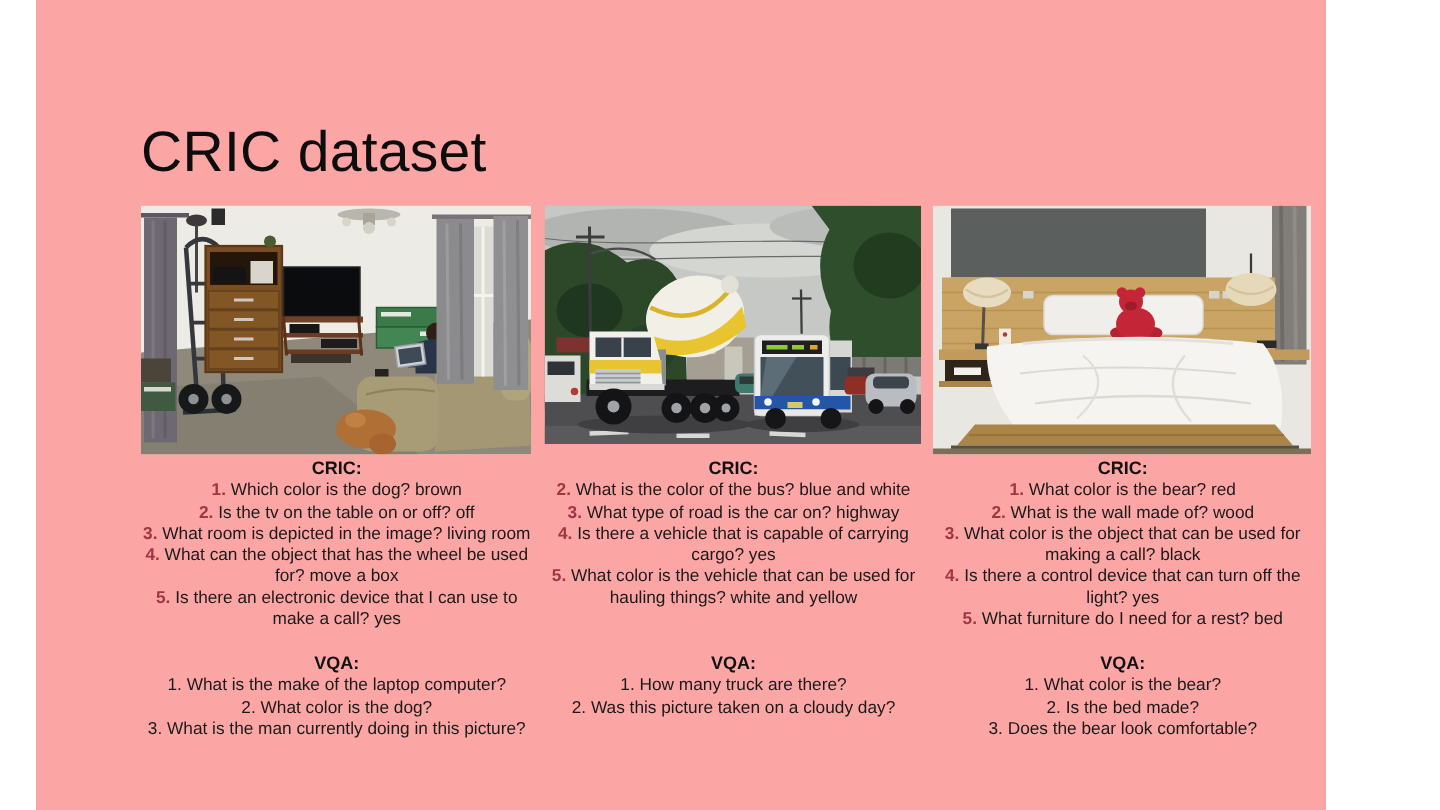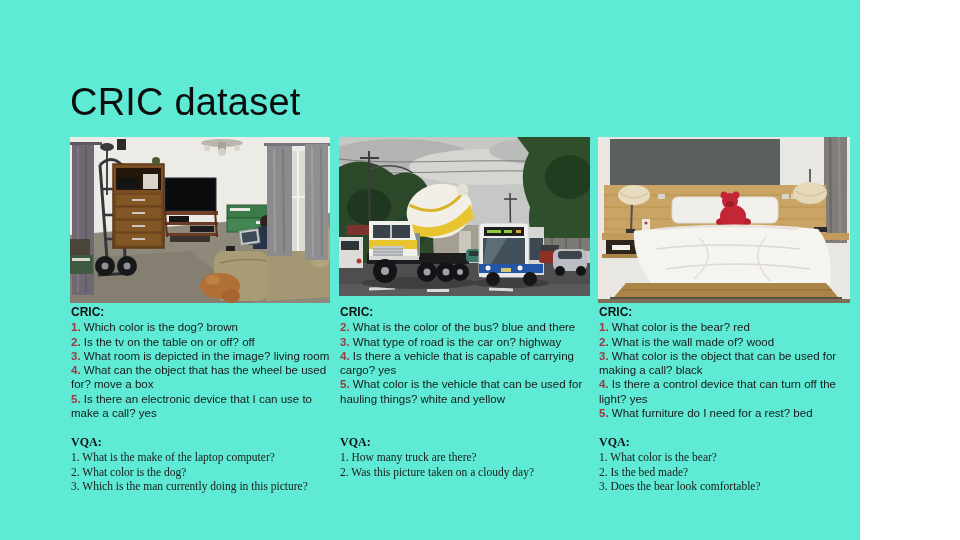--- a/index.html
+++ b/index.html
@@ -1,27 +1,27 @@
 <!DOCTYPE html>
 <html style="--cric-num: #9e3644;"><head>
 <meta charset="utf-8">
 <style>
   html,body{margin:0;padding:0;background:#ffffff;}
   body{width:960px;height:540px;font-family:"Liberation Sans",sans-serif;overflow:hidden;}
-  .slide{position:relative;width:860px;height:540px;background:#5eead4;}
+  .slide{position:relative;width:860px;height:540px;background:#fca5a5;margin-left:24px;}
   .slide-title{position:absolute;left:70px;top:56px;font-size:38px;font-weight:400;color:#0d0d0d;letter-spacing:0.2px;}
   .col{position:absolute;top:137px;height:400px;}
   .col0{left:70px;width:260px;}
   .col1{left:339px;width:251px;}
   .col2{left:598px;width:252px;}
   .photo{position:absolute;top:0;left:0;width:100%;overflow:hidden;line-height:0;}
   .photo svg{display:block;width:100%;}
-  .qa{position:absolute;left:1px;right:0;color:#1a1a1a;font-size:11.5px;line-height:14.3px;}
+  .qa{position:absolute;left:1px;right:0;color:#1a1a1a;font-size:11.5px;line-height:14.3px;text-align:center;}
   .qa-cric{top:168px;}
-  .qa-vqa{top:298px;font-family:Liberation Serif, serif;}
+  .qa-vqa{top:298px;}
   .qa-header{font-weight:bold;font-size:12px;color:#111;margin-bottom:1px;}
   .qa-item{margin:0;}
   .qa-cric .num{font-weight:bold;color:var(--cric-num,#9e3644);}
   .qa-vqa .num{font-weight:normal;color:#1a1a1a;}
 </style>
 </head>
 <body>
 
 <div class="slide">
   <h1 class="slide-title">CRIC dataset</h1>
@@ -132,21 +132,21 @@
           <div class="qa-item"><span class="num">3.</span> <span class="txt">What room is depicted in the image? living room</span></div>
           <div class="qa-item"><span class="num">4.</span> <span class="txt">What can the object that has the wheel be used for? move a box</span></div>
           <div class="qa-item"><span class="num">5.</span> <span class="txt">Is there an electronic device that I can use to make a call? yes</span></div>
         </div>
     </div>
     <div class="qa qa-vqa">
       <div class="qa-header">VQA:</div>
       <div>
           <div class="qa-item"><span class="num">1.</span> <span class="txt">What is the make of the laptop computer?</span></div>
           <div class="qa-item"><span class="num">2.</span> <span class="txt">What color is the dog?</span></div>
-          <div class="qa-item"><span class="num">3.</span> <span class="txt">Which is the man currently doing in this picture?</span></div>
+          <div class="qa-item"><span class="num">3.</span> <span class="txt">What is the man currently doing in this picture?</span></div>
         </div>
     </div>
   </section>
 
   <section class="col col1">
     <div class="photo">
       <svg viewBox="0 0 251 159" width="251" height="159">
         <rect width="251" height="159" fill="#c6c8c5"></rect>
         <ellipse cx="60" cy="18" rx="70" ry="16" fill="#b2b4b1"></ellipse>
         <ellipse cx="150" cy="30" rx="80" ry="18" fill="#d4d6d2"></ellipse>
@@ -243,21 +243,21 @@
         <rect x="200" y="114" width="16" height="12" rx="3" fill="#8e2f26"></rect>
         <rect x="214" y="112" width="34" height="22" rx="6" fill="#b9bcc0"></rect>
         <rect x="219" y="114" width="24" height="8" rx="3" fill="#3c444c"></rect>
         <circle cx="221" cy="134" r="5" fill="#141416"></circle>
         <circle cx="242" cy="134" r="5" fill="#141416"></circle>
       </svg>
     </div>
     <div class="qa qa-cric">
       <div class="qa-header">CRIC:</div>
       <div>
-          <div class="qa-item"><span class="num">2.</span> <span class="txt">What is the color of the bus? blue and there</span></div>
+          <div class="qa-item"><span class="num">2.</span> <span class="txt">What is the color of the bus? blue and white</span></div>
           <div class="qa-item"><span class="num">3.</span> <span class="txt">What type of road is the car on? highway</span></div>
           <div class="qa-item"><span class="num">4.</span> <span class="txt">Is there a vehicle that is capable of carrying cargo? yes</span></div>
           <div class="qa-item"><span class="num">5.</span> <span class="txt">What color is the vehicle that can be used for hauling things? white and yellow</span></div>
         </div>
     </div>
     <div class="qa qa-vqa">
       <div class="qa-header">VQA:</div>
       <div>
           <div class="qa-item"><span class="num">1.</span> <span class="txt">How many truck are there?</span></div>
           <div class="qa-item"><span class="num">2.</span> <span class="txt">Was this picture taken on a cloudy day?</span></div>

